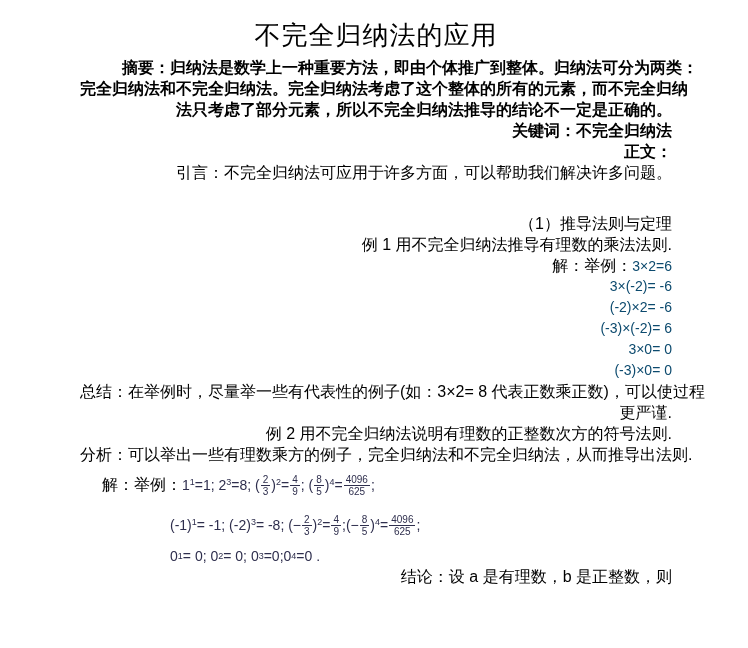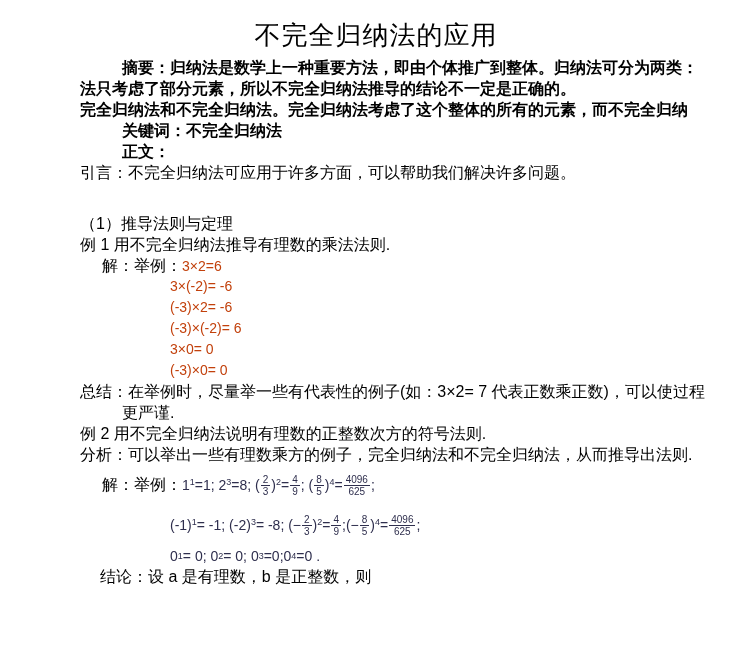--- a/index.html
+++ b/index.html
@@ -23,34 +23,35 @@
     text-align: center;
     height: 36px;
     line-height: 36px;
     margin-bottom: 3px;
     letter-spacing: 1px;
   }
   .line {
     height: 21px;
     line-height: 21px;
     white-space: nowrap;
+    text-align: right;
   }
   .bold { font-weight: bold; }
   .ind2 { padding-left: 42px; }
   .ind1 { padding-left: 20px; }
   .gap-above { margin-top: 30px; }
   .lbl {
     display: inline-block;
     width: 80px;
     margin-left: 22px;
     white-space: nowrap;
     vertical-align: top;
   }
   .eq {
-    color: #c2410c;
+    color: #0c4a6e;
     font-size: 14px;
   }
   .eq-line { padding-left: 90px; }
   .formula-row {
     height: 40px;
     display: flex;
     align-items: center;
     white-space: nowrap;
     color: #000;
   }
@@ -81,41 +82,41 @@
   .row3 { height: 21px; }
 </style>
 </head>
 <body>
 
 <div class="doc">
 
   <div class="title">不完全归纳法的应用</div>
 
   <div class="line bold ind2">摘要：归纳法是数学上一种重要方法，即由个体推广到整体。归纳法可分为两类：</div>
+  <div class="line bold">完全归纳法和不完全归纳法。完全归纳法考虑了这个整体的所有的元素，而不完全归纳</div>
   <div class="line bold">法只考虑了部分元素，所以不完全归纳法推导的结论不一定是正确的。</div>
-  <div class="line bold">完全归纳法和不完全归纳法。完全归纳法考虑了这个整体的所有的元素，而不完全归纳</div>
 
   <div class="line bold ind2">关键词：不完全归纳法</div>
   <div class="line bold ind2">正文：</div>
   <div class="line">引言：不完全归纳法可应用于许多方面，可以帮助我们解决许多问题。</div>
 
   <div class="line gap-above">（1）推导法则与定理</div>
 
   <div class="line">例 1 用不完全归纳法推导有理数的乘法法则.</div>
 
   <div class="line">
     <span class="lbl">解：举例：</span><span class="eq">3×2=6</span>
   </div>
   <div class="line eq-line eq">3×(-2)= -6</div>
-  <div class="line eq-line eq">(-3)×2= -6</div>
+  <div class="line eq-line eq">(-2)×2= -6</div>
   <div class="line eq-line eq">(-3)×(-2)= 6</div>
   <div class="line eq-line eq">3×0= 0</div>
   <div class="line eq-line eq">(-3)×0= 0</div>
 
-  <div class="line">总结：在举例时，尽量举一些有代表性的例子(如：3×2= 7 代表正数乘正数)，可以使过程</div>
+  <div class="line">总结：在举例时，尽量举一些有代表性的例子(如：3×2= 8 代表正数乘正数)，可以使过程</div>
   <div class="line ind2">更严谨.</div>
 
   <div class="line">例 2 用不完全归纳法说明有理数的正整数次方的符号法则.</div>
   <div class="line">分析：可以举出一些有理数乘方的例子，完全归纳法和不完全归纳法，从而推导出法则.</div>
 
   <div class="formula-row">
     <span class="lbl">解：举例：</span>
       <span class="tokens">
         <span>1</span>
         <sup>1</sup>

